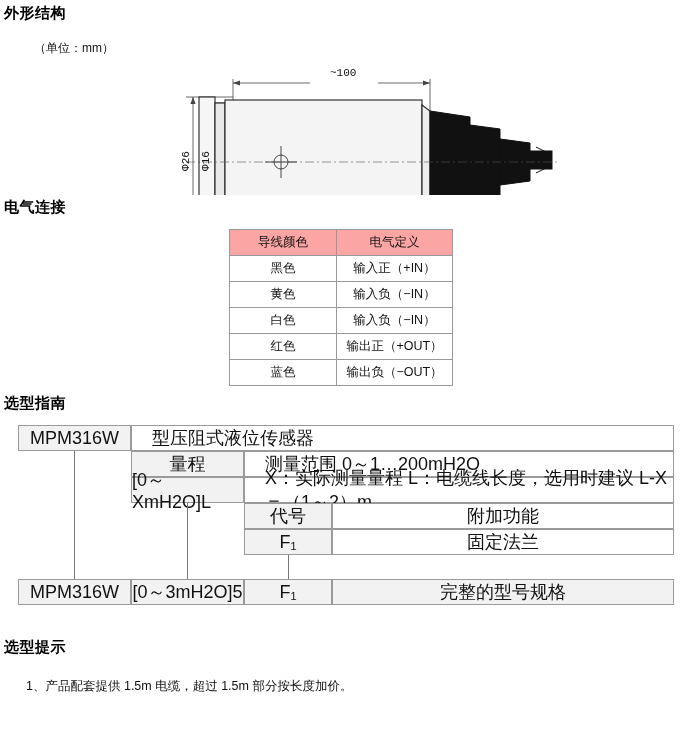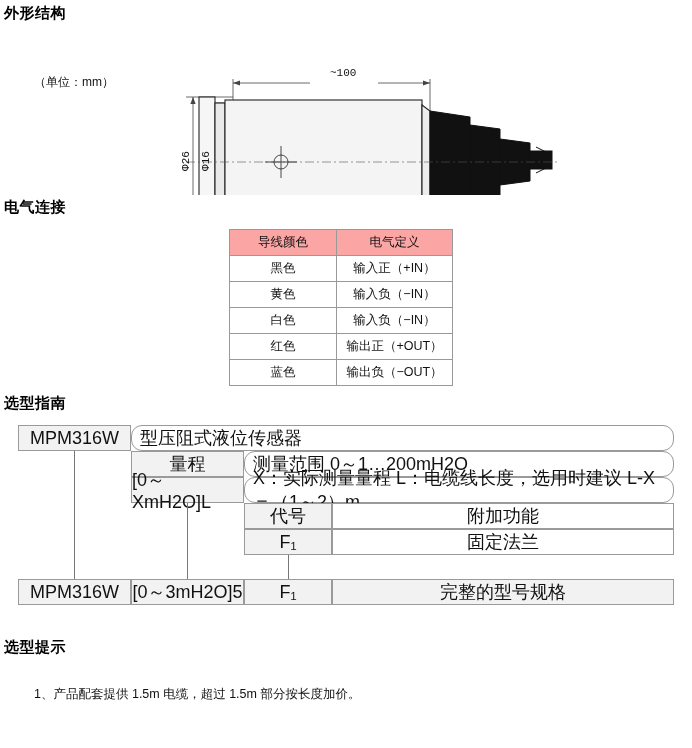--- a/index.html
+++ b/index.html
@@ -91,47 +91,47 @@
     border: 1px solid #9a9a9a;
     background: #f2f2f2;
     box-sizing: border-box;
     display: flex;
     align-items: center;
     justify-content: center;
     color: #111;
     height: 26px;
   }
   .gbox.white { background: #fff; }
-  .gbox.left { justify-content: flex-start; padding-left: 8px; border-radius: 11px; }
+  .gbox.left { justify-content: flex-start; padding-left: 20px; }
   .vline {
     position: absolute;
     width: 1px;
     background: #777;
   }
 
   
   .tips {
     position: absolute;
     left: 18px;
     top: 668px;
     width: 660px;
     font-size: 12.5px;
     line-height: 1.75;
     color: #111;
   }
-  .tips p { margin: 16px; }
+  .tips p { margin: 8px; }
 </style>
 </head>
 <body>
 
 <div class="page">
 
   <div class="section-title" style="left:4px; top:4px;">外形结构</div>
 
-  <div class="unit-note" style="left:34px; top:40px;margin-top:34px;">（单位：mm）</div>
+  <div class="unit-note" style="left:34px; top:40px;">（单位：mm）</div>
 
   <div class="drawing">
     <svg width="692" height="140" viewBox="0 0 692 140" xmlns="http://www.w3.org/2000/svg">
 
       <g stroke="#444" stroke-width="0.8" fill="none">
 
         <line x1="233" y1="24" x2="233" y2="98"></line>
         <line x1="430" y1="24" x2="430" y2="92"></line>
         <line x1="233" y1="28" x2="310" y2="28"></line>
         <line x1="378" y1="28" x2="430" y2="28"></line>

